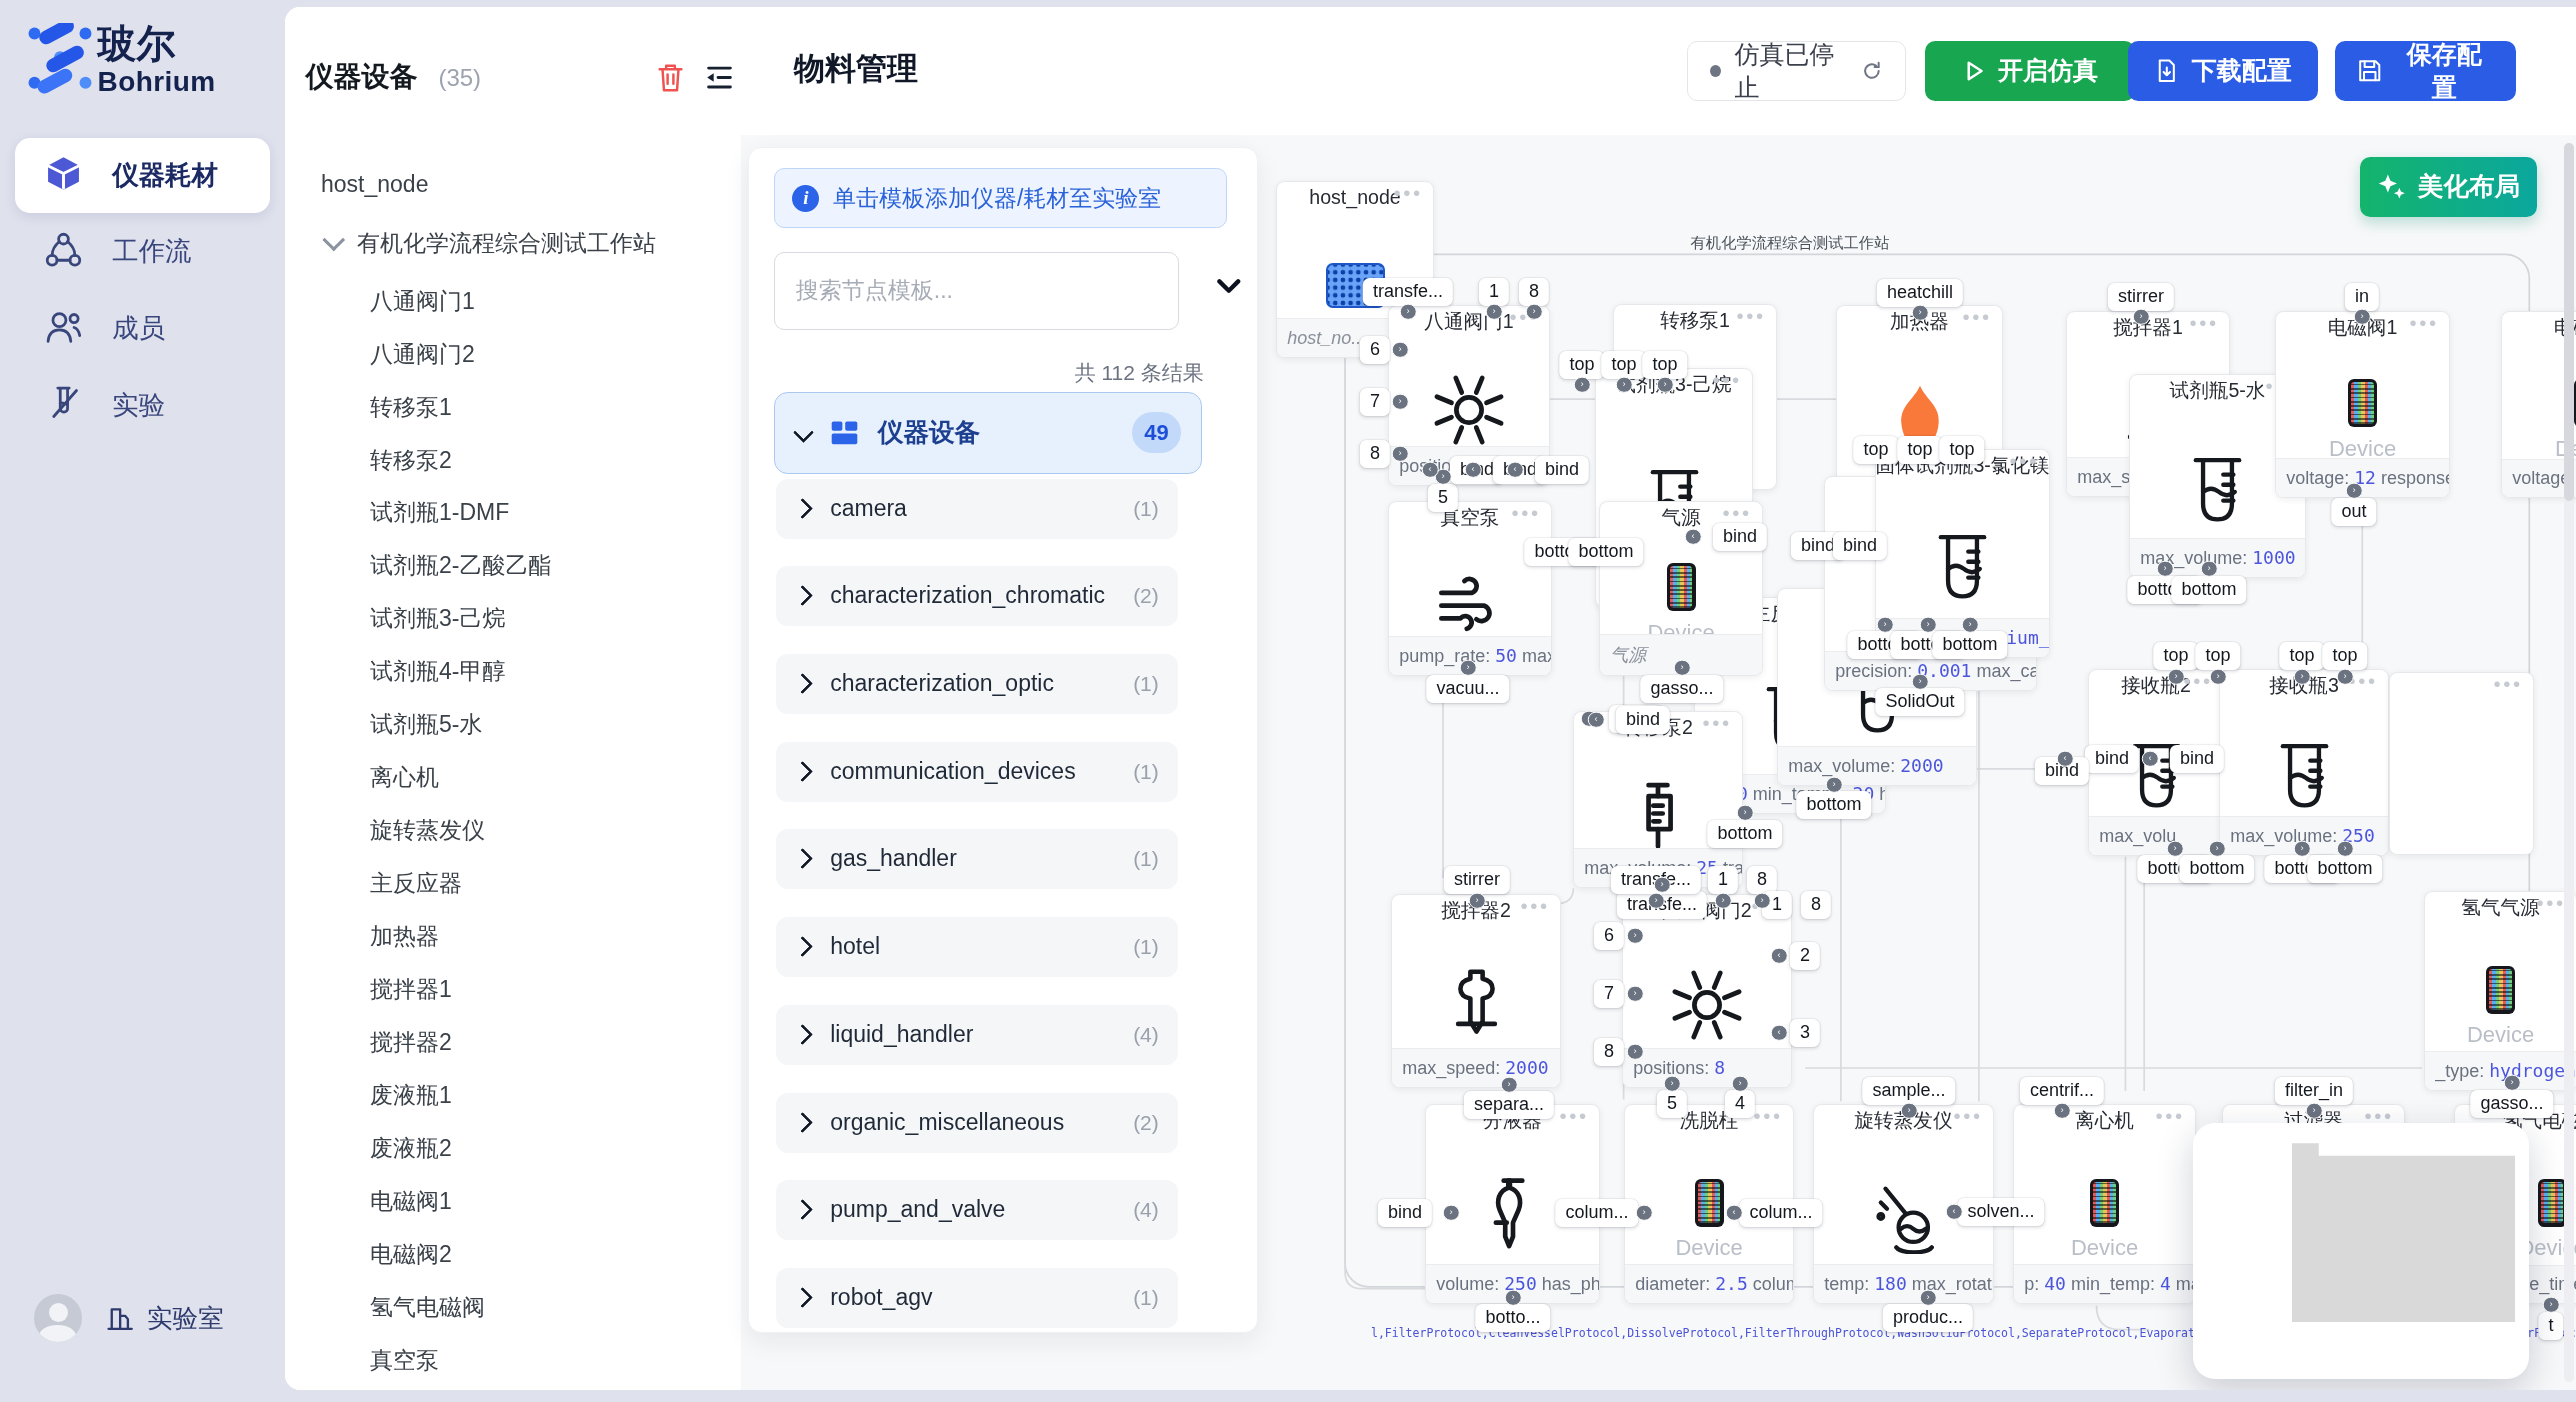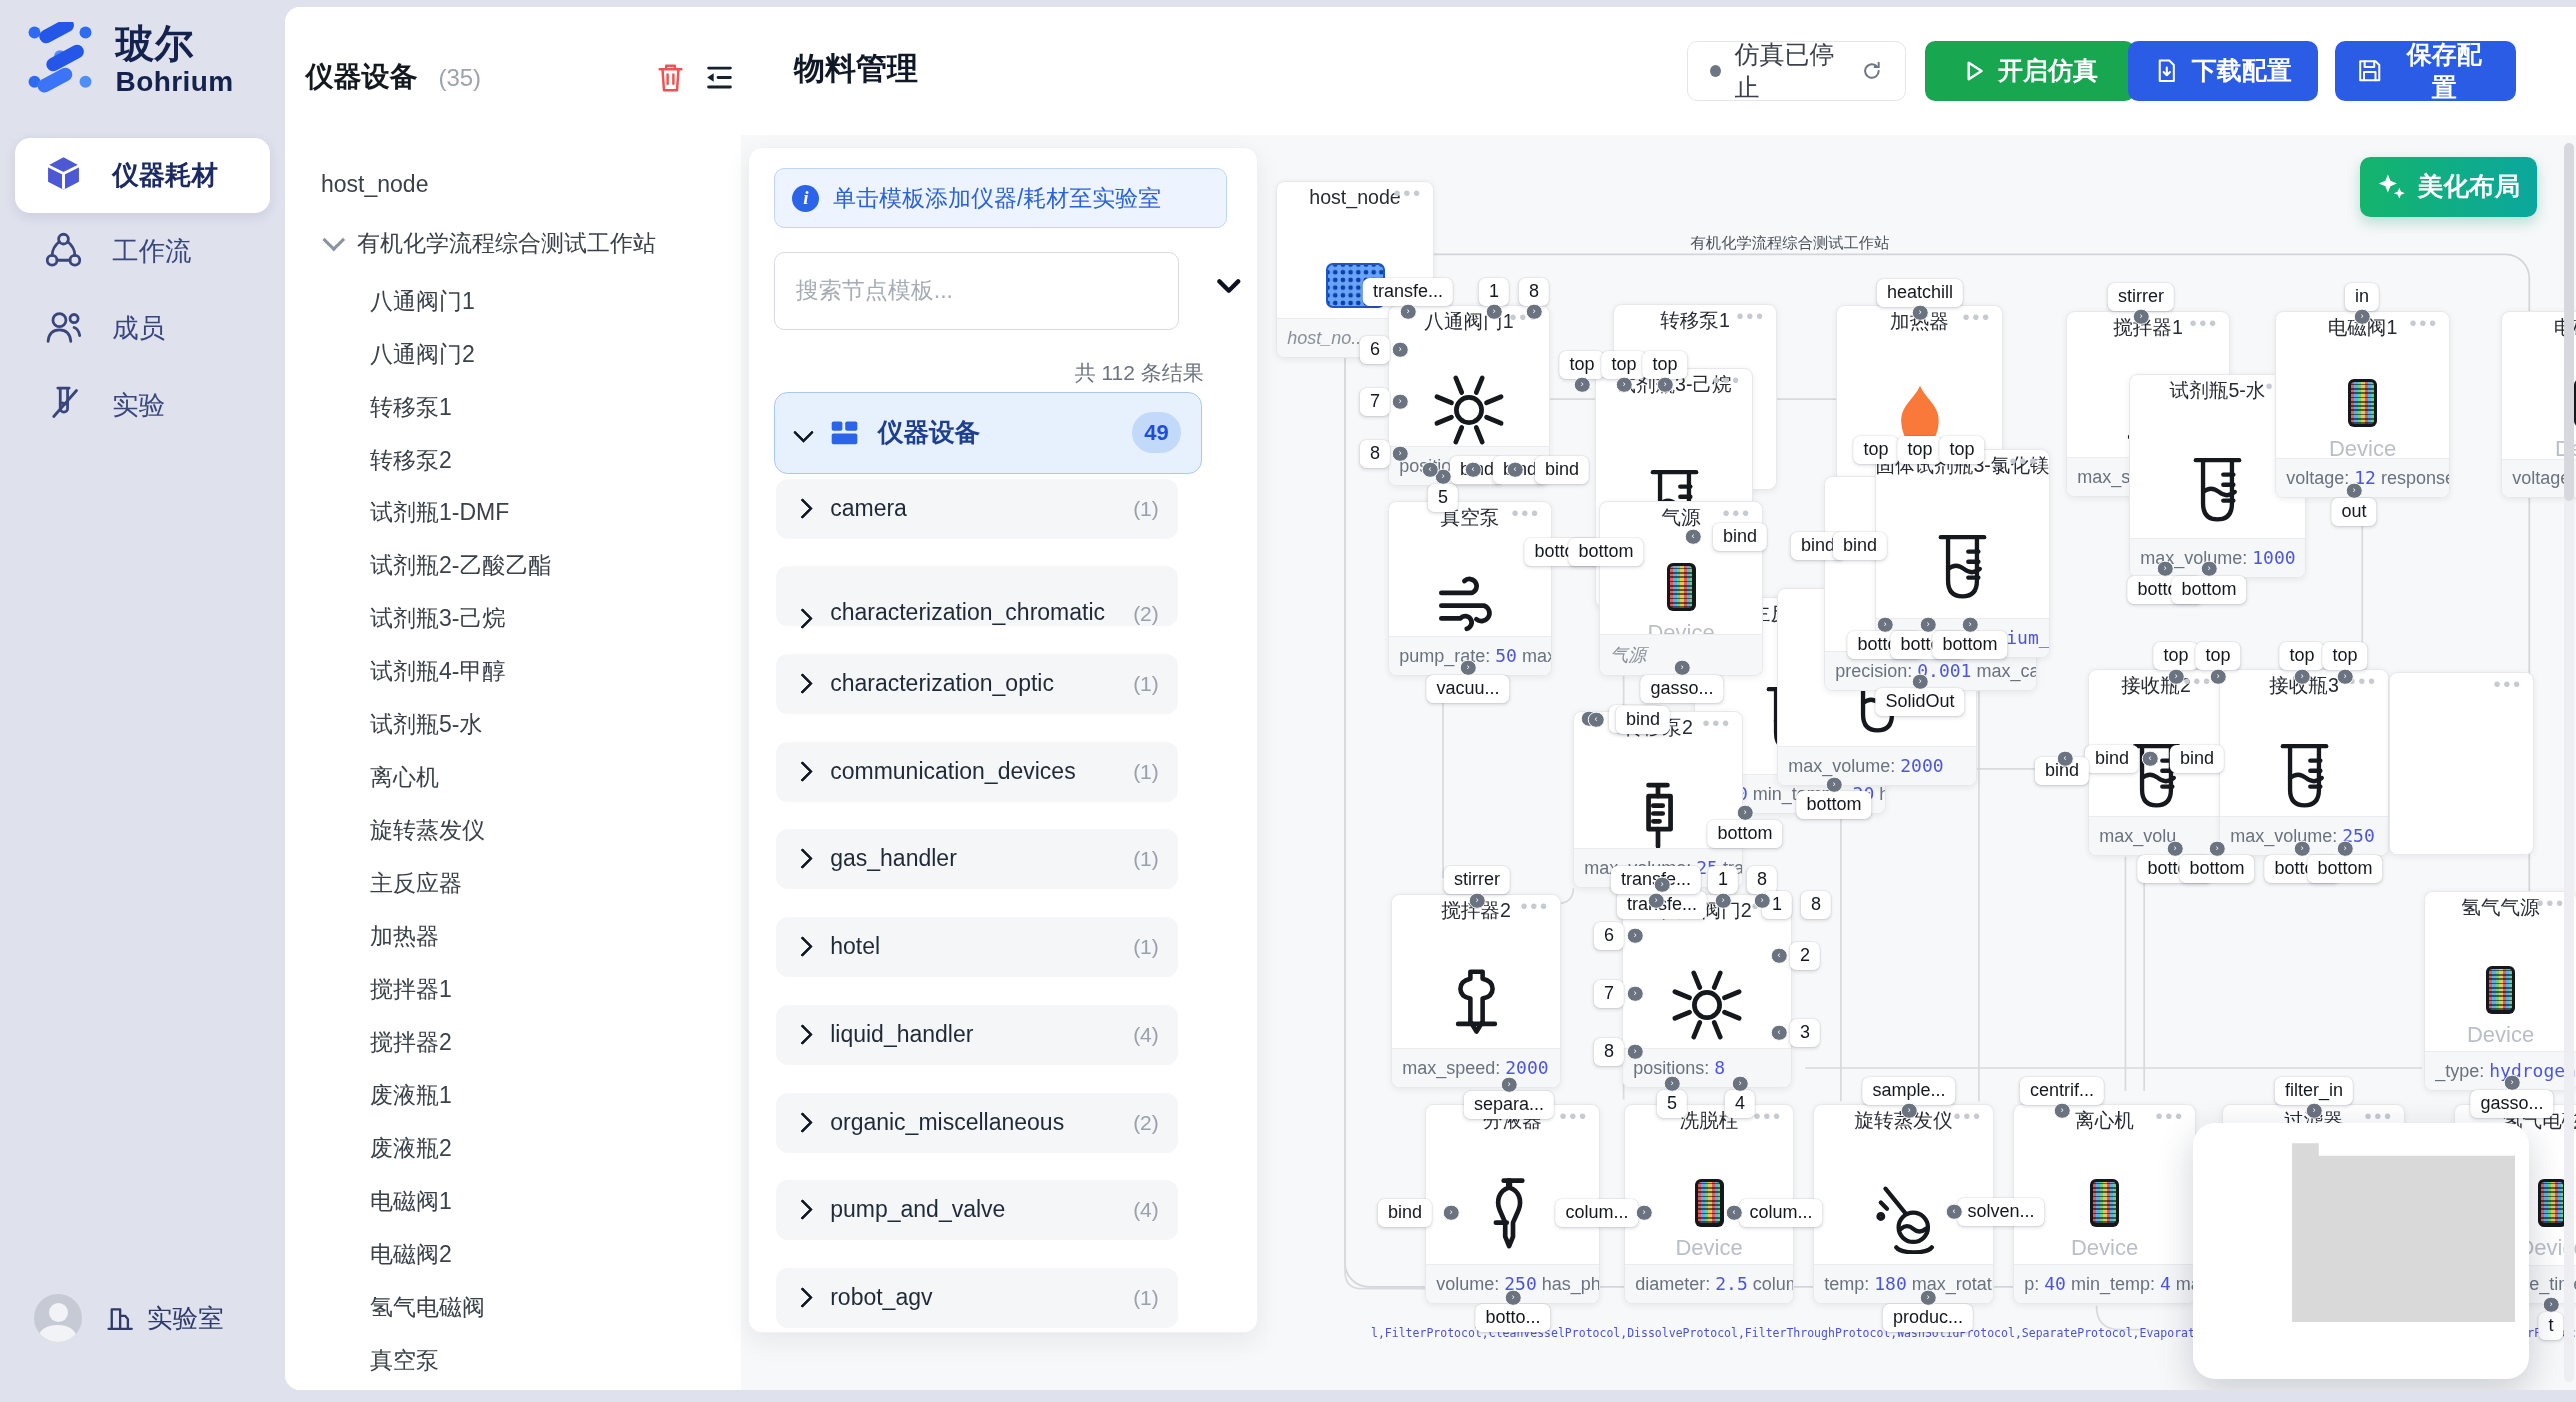--- a/index.html
+++ b/index.html
@@ -1,20 +1,20 @@
 <!DOCTYPE html>
 <html style="font-size:13.6px"><head>
 <meta charset="utf-8">
 <style>
   html,body{margin:0;padding:0}
   body{width:2576px;height:1402px;background:#dfe1ed;font-family:"Liberation Sans","DejaVu Sans",sans-serif;overflow:hidden;position:relative;color:#1f2430}
   .mono{font-family:"DejaVu Sans Mono",monospace}
   
   #sidebar{position:absolute;left:0;top:0;width:285px;height:1402px}
-  .logo-row{position:absolute;left:25.6px;top:22px;display:flex;align-items:flex-start;gap:22px}
+  .logo-row{position:absolute;left:25.6px;top:22px;display:flex;align-items:center;gap:4px}
   .logo-txt .cn{font-size:39px;font-weight:700;color:#14224e;line-height:44px}
   .logo-txt .en{font-size:28px;font-weight:700;color:#14224e;letter-spacing:0.4px}
   .nav{position:absolute;left:0;top:136px;right:0}
   .nav-item{margin:1.7px 15.3px;height:75px;border-radius:15.3px;display:flex;align-items:center;padding-left:29px;gap:29px;cursor:pointer}
   .nav-item.active{background:#fff;box-shadow:0 3.4px 12px rgba(25,35,90,.10)}
   .nav-item .lbl{font-size:26.4px;font-weight:500;color:#38467c}
   .nav-item.active .lbl{font-weight:700;color:#1b2a63}
   .side-foot{position:absolute;left:34px;bottom:60px;display:flex;align-items:center;gap:22px}
   .avatar{width:48px;height:48px;border-radius:50%;background:#c6cad4;position:relative;overflow:hidden}
   .avatar:before{content:"";position:absolute;left:14.5px;top:8.5px;width:19px;height:19px;border-radius:50%;background:#f2f3f6}
@@ -687,21 +687,21 @@
           </svg>
         <span class="lbl">仪器设备</span>
         <span class="tpl-badge">49</span>
       </div>
       <div id="tpl-items">
           <div class="tpl-item" style="top: 331px;">
             <span class="chev-r"></span>
             <span class="nm">camera</span>
             <span class="ct">(1)</span>
           </div>
-          <div class="tpl-item" style="top: 418px; align-items: flex-end;">
+          <div class="tpl-item" style="top: 418px;">
             <span class="chev-r"></span>
             <span class="nm">characterization_chromatic</span>
             <span class="ct">(2)</span>
           </div>
           <div class="tpl-item" style="top: 506px;">
             <span class="chev-r"></span>
             <span class="nm">characterization_optic</span>
             <span class="ct">(1)</span>
           </div>
           <div class="tpl-item" style="top: 594px;">

